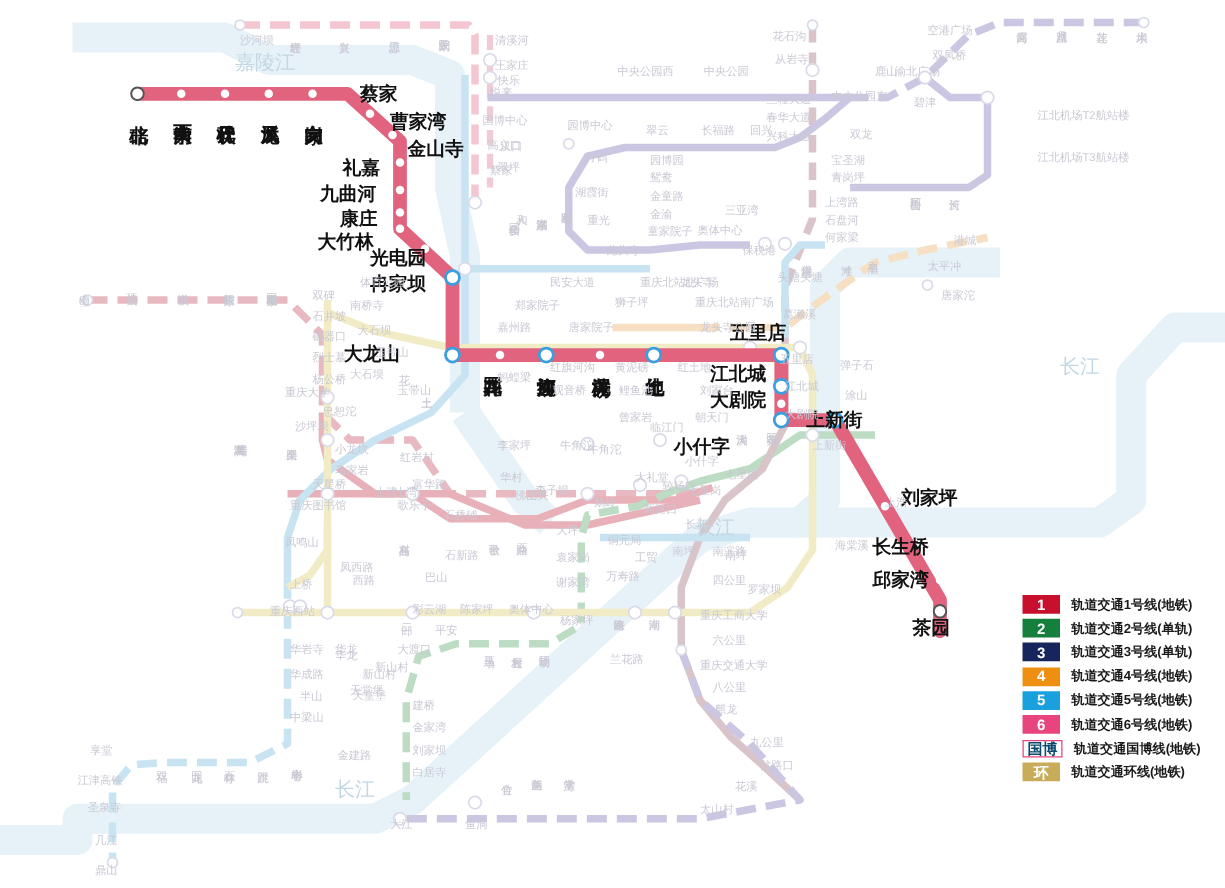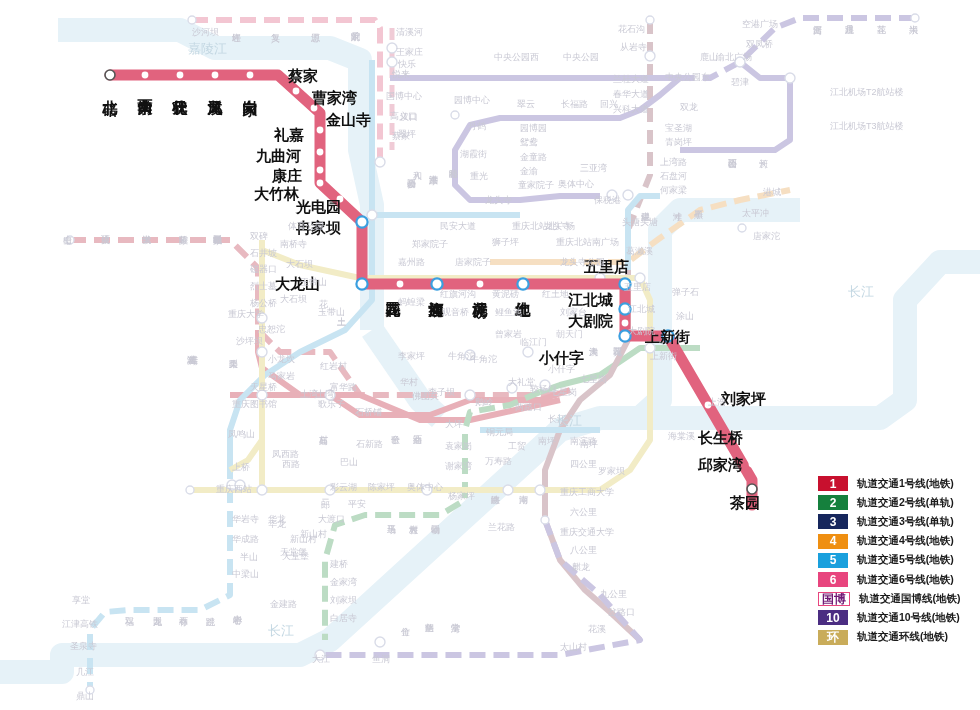--- a/index.html
+++ b/index.html
@@ -17,21 +17,21 @@
   }
   .st-lbl.vert{
     writing-mode:vertical-rl;text-orientation:upright;
     line-height:1.0;
   }
   
   .bg-lbl{
     color:#c9c9d4;font-size:9px;font-weight:400;line-height:1.05;
   }
   .bg-lbl.vert{writing-mode:vertical-rl;text-orientation:upright;}
-  .river-lbl{color:#c3d7e2;font-size:13px;font-weight:400;}
+  .river-lbl{color:#c3d7e2;font-size:16px;font-weight:400;}
   
   #legend{position:absolute;left:818px;top:474px;width:160px;}
   .leg-row{display:flex;align-items:center;height:19.2px;}
   .leg-sw{
     width:30px;height:15px;margin-right:9px;flex:none;
     display:flex;align-items:center;justify-content:center;
     color:#fff;font-size:12px;font-weight:700;line-height:1;
     font-family:"Liberation Sans",sans-serif;
   }
   .leg-sw.outline{background:#fff !important;}
@@ -486,24 +486,20 @@
     </div>
     <div class="leg-row">
       <div class="leg-sw" style="background: rgb(26, 160, 221); color: rgb(255, 255, 255);">5</div>
       <div class="leg-txt">轨道交通5号线(地铁)</div>
     </div>
     <div class="leg-row">
       <div class="leg-sw" style="background: rgb(232, 69, 126); color: rgb(255, 255, 255);">6</div>
       <div class="leg-txt">轨道交通6号线(地铁)</div>
     </div>
     <div class="leg-row">
-      <div class="leg-sw outline" style="background: rgb(255, 255, 255); color: #701a75; border: 1.5px solid rgb(232, 69, 126); height: 12px;">国博</div>
+      <div class="leg-sw outline" style="background: rgb(255, 255, 255); color: #0c4a6e; border: 1.5px solid rgb(232, 69, 126); height: 12px;">国博</div>
       <div class="leg-txt">轨道交通国博线(地铁)</div>
-    </div>
-    <div class="leg-row">
-      <div class="leg-sw" style="background: rgb(75, 45, 130); color: rgb(255, 255, 255);">10</div>
-      <div class="leg-txt">轨道交通10号线(地铁)</div>
     </div>
     <div class="leg-row">
       <div class="leg-sw" style="background: rgb(201, 172, 90); color: rgb(255, 255, 255);">环</div>
       <div class="leg-txt">轨道交通环线(地铁)</div>
     </div>
   </div>
 
 </body></html>

